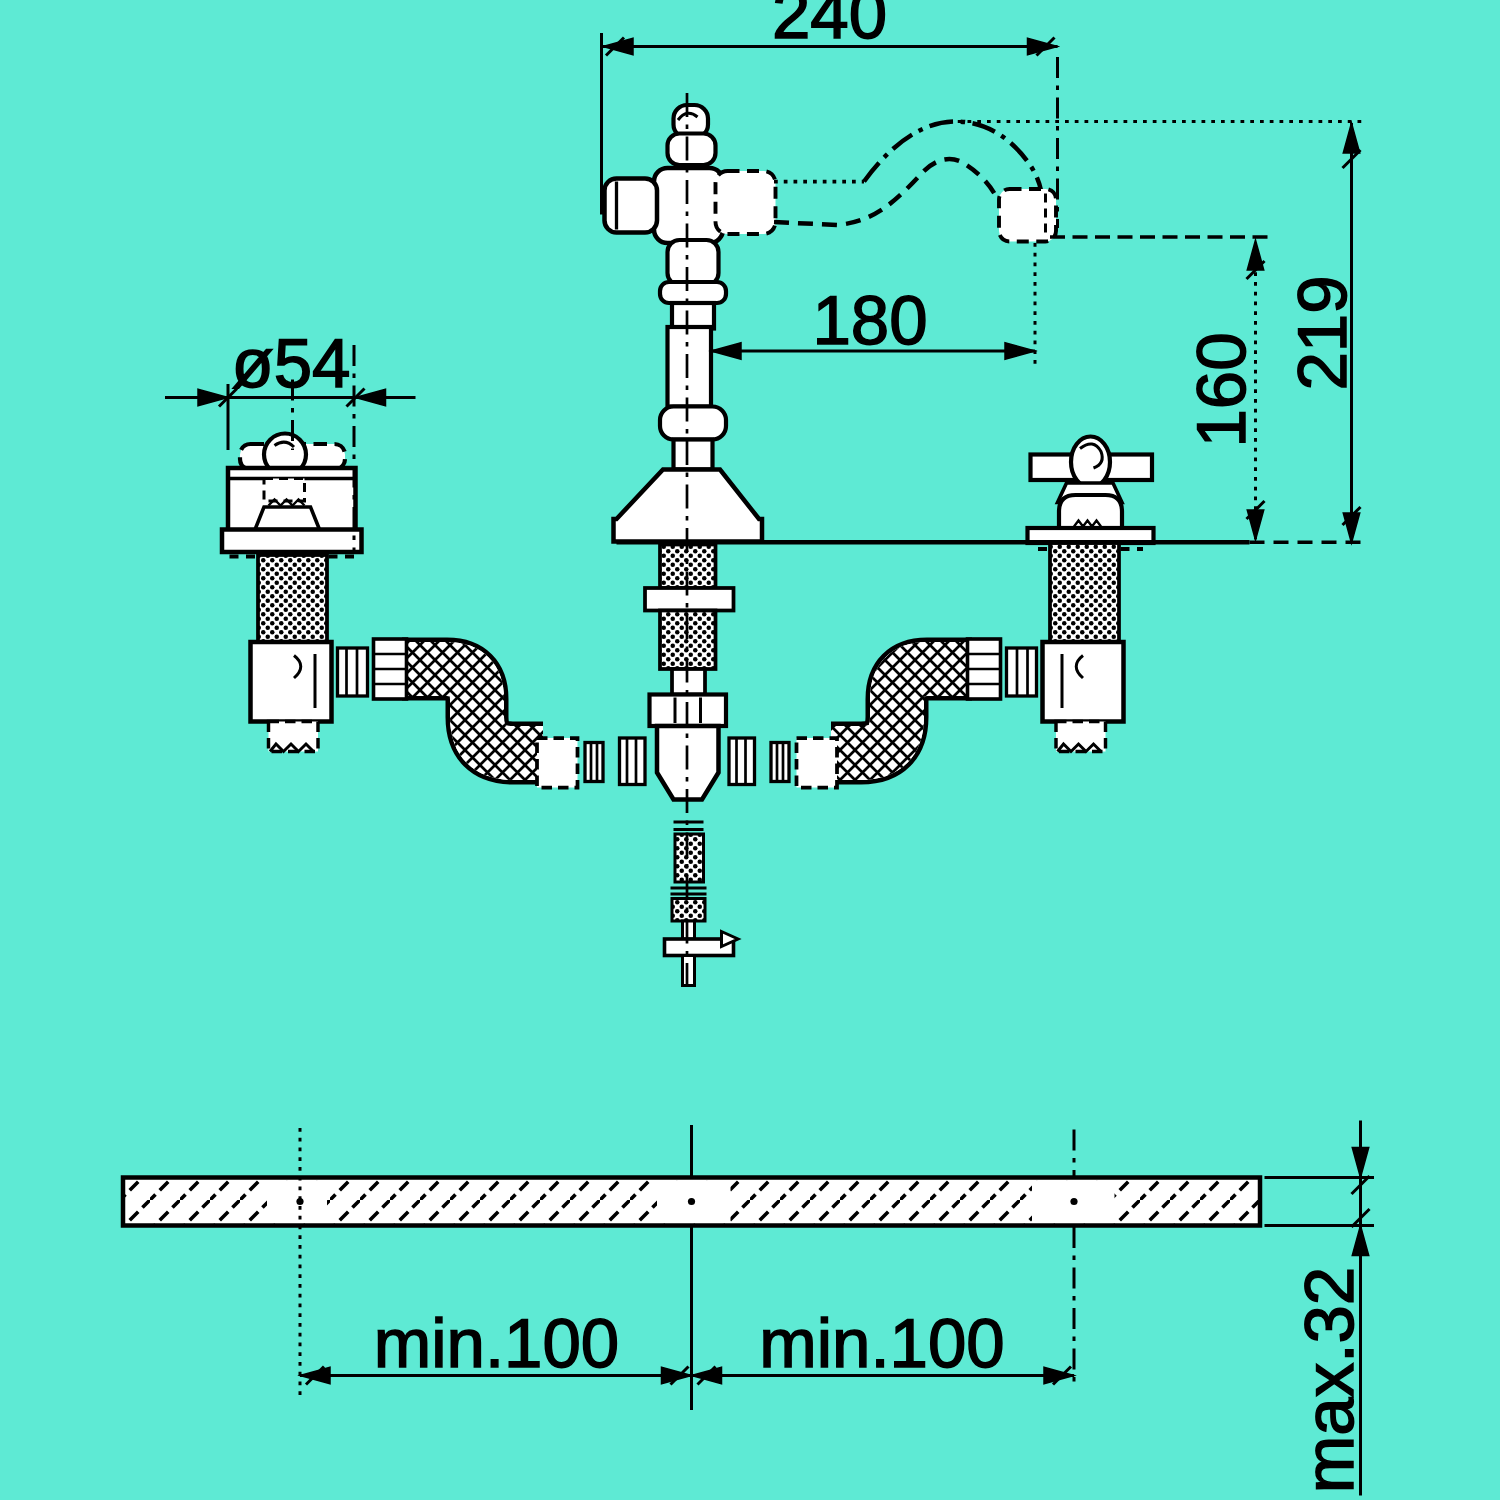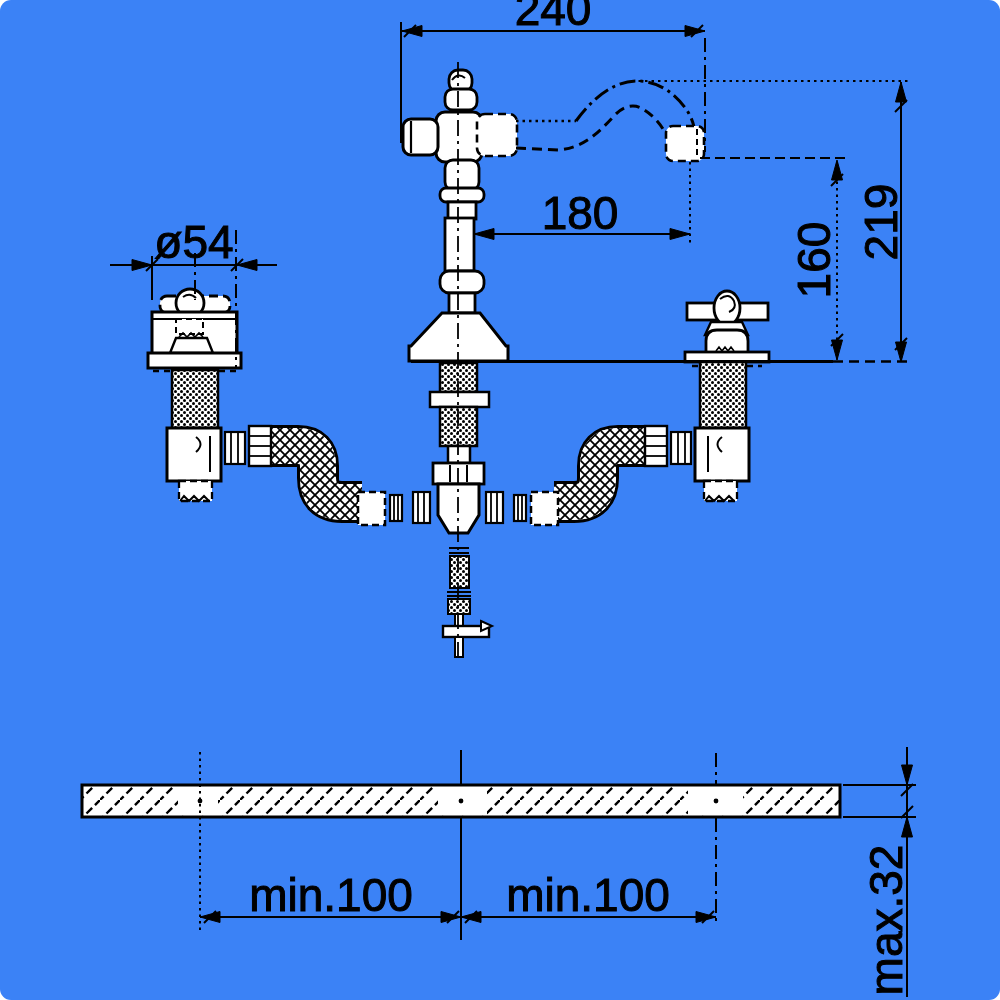--- a/index.html
+++ b/index.html
@@ -1,16 +1,16 @@
 <!DOCTYPE html>
 <html><head>
 <meta charset="utf-8">
 <style>
   html,body{margin:0;padding:0;background:#fff;}
-  #stage{width:1000px;height:1000px;position:relative;background:#3b82f6;border-radius:11px;}
+  #stage{width:1000px;height:1000px;position:relative;background:#5eead4;}
   svg{position:absolute;left:0;top:0;}
   text{font-family:"Liberation Sans",sans-serif;font-size:46px;fill:#000;}
 </style>
 </head>
 <body>
 
 <div id="stage">
 <svg width="1000" height="1000" viewBox="0 0 1000 1000">
   <defs>
     <pattern id="hatch" width="20" height="20" patternUnits="userSpaceOnUse">

